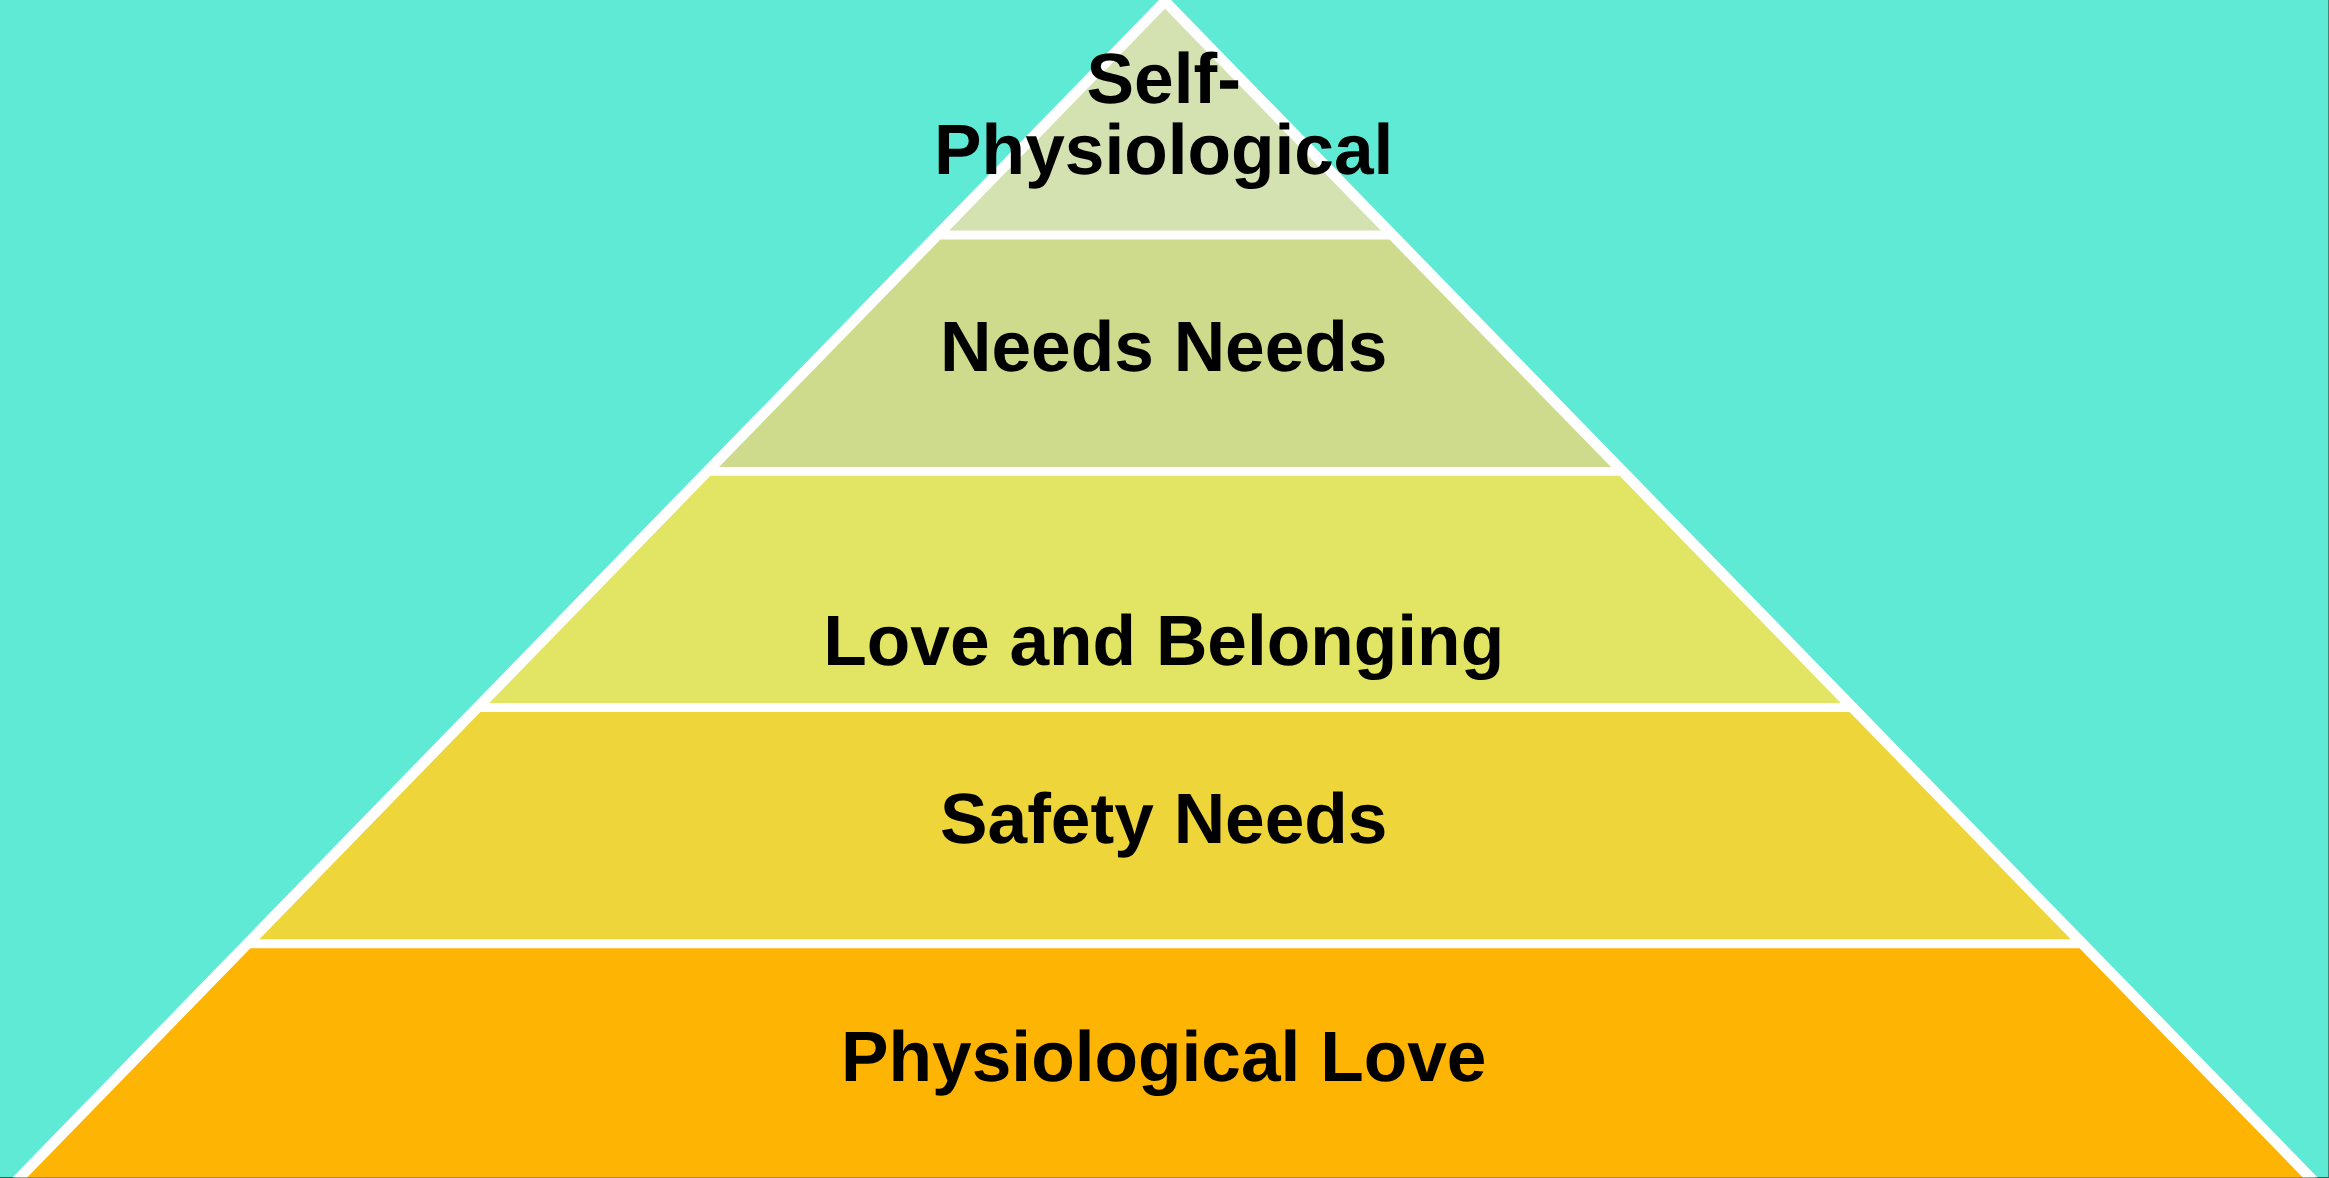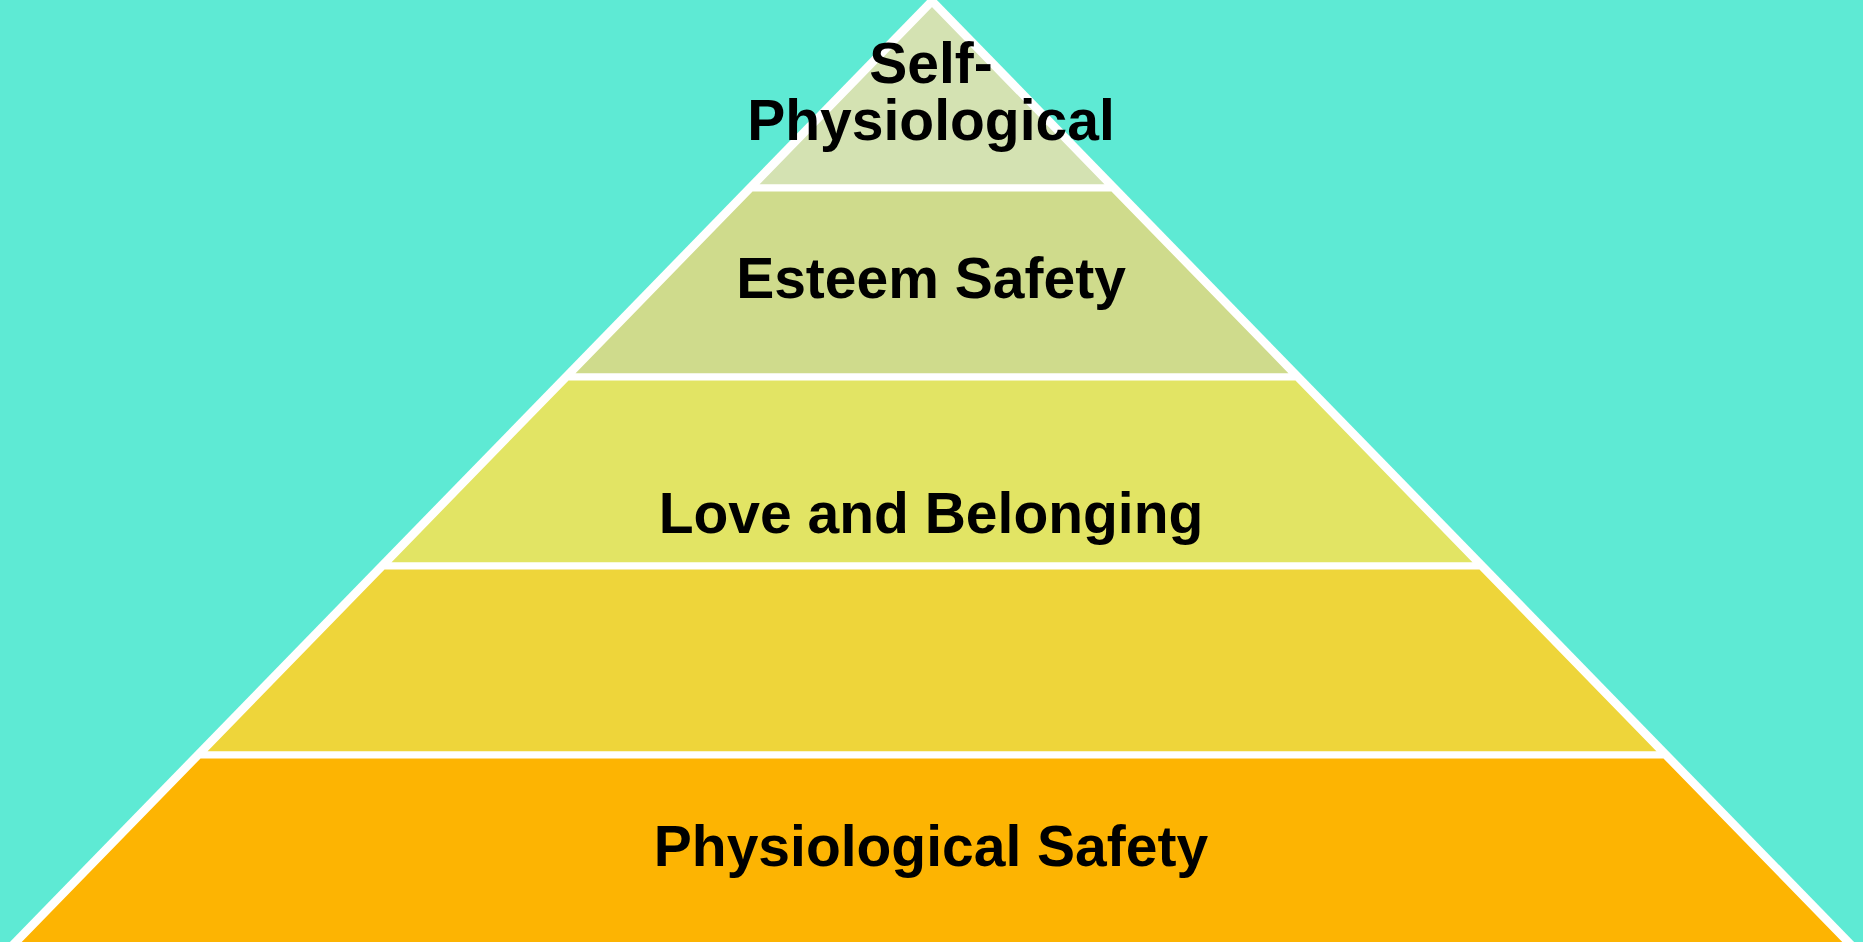--- a/index.html
+++ b/index.html
@@ -65,20 +65,21 @@
     <polygon class="band" points="383,566 1481,566 1665,755 199,755" fill="#eed53a"></polygon>
 
     <polygon class="band" points="199,755 1665,755 1853,948 11,948" fill="#fdb402"></polygon>
   </svg>
 
   <div class="label lbl-self">
     <span class="line">Self-</span>
     <span class="line">Physiological</span>
   </div>
 
-  <div class="label lbl-esteem">Esteem Safety</div>
+  <div class="label lbl-esteem">Needs Needs</div>
 
   <div class="label lbl-love">Love and Belonging</div>
 
+  <div class="label lbl-safety">Safety Needs</div>
 
-  <div class="label lbl-physio">Physiological Safety</div>
+  <div class="label lbl-physio">Physiological Love</div>
 
 </div>
 
 </body></html>

